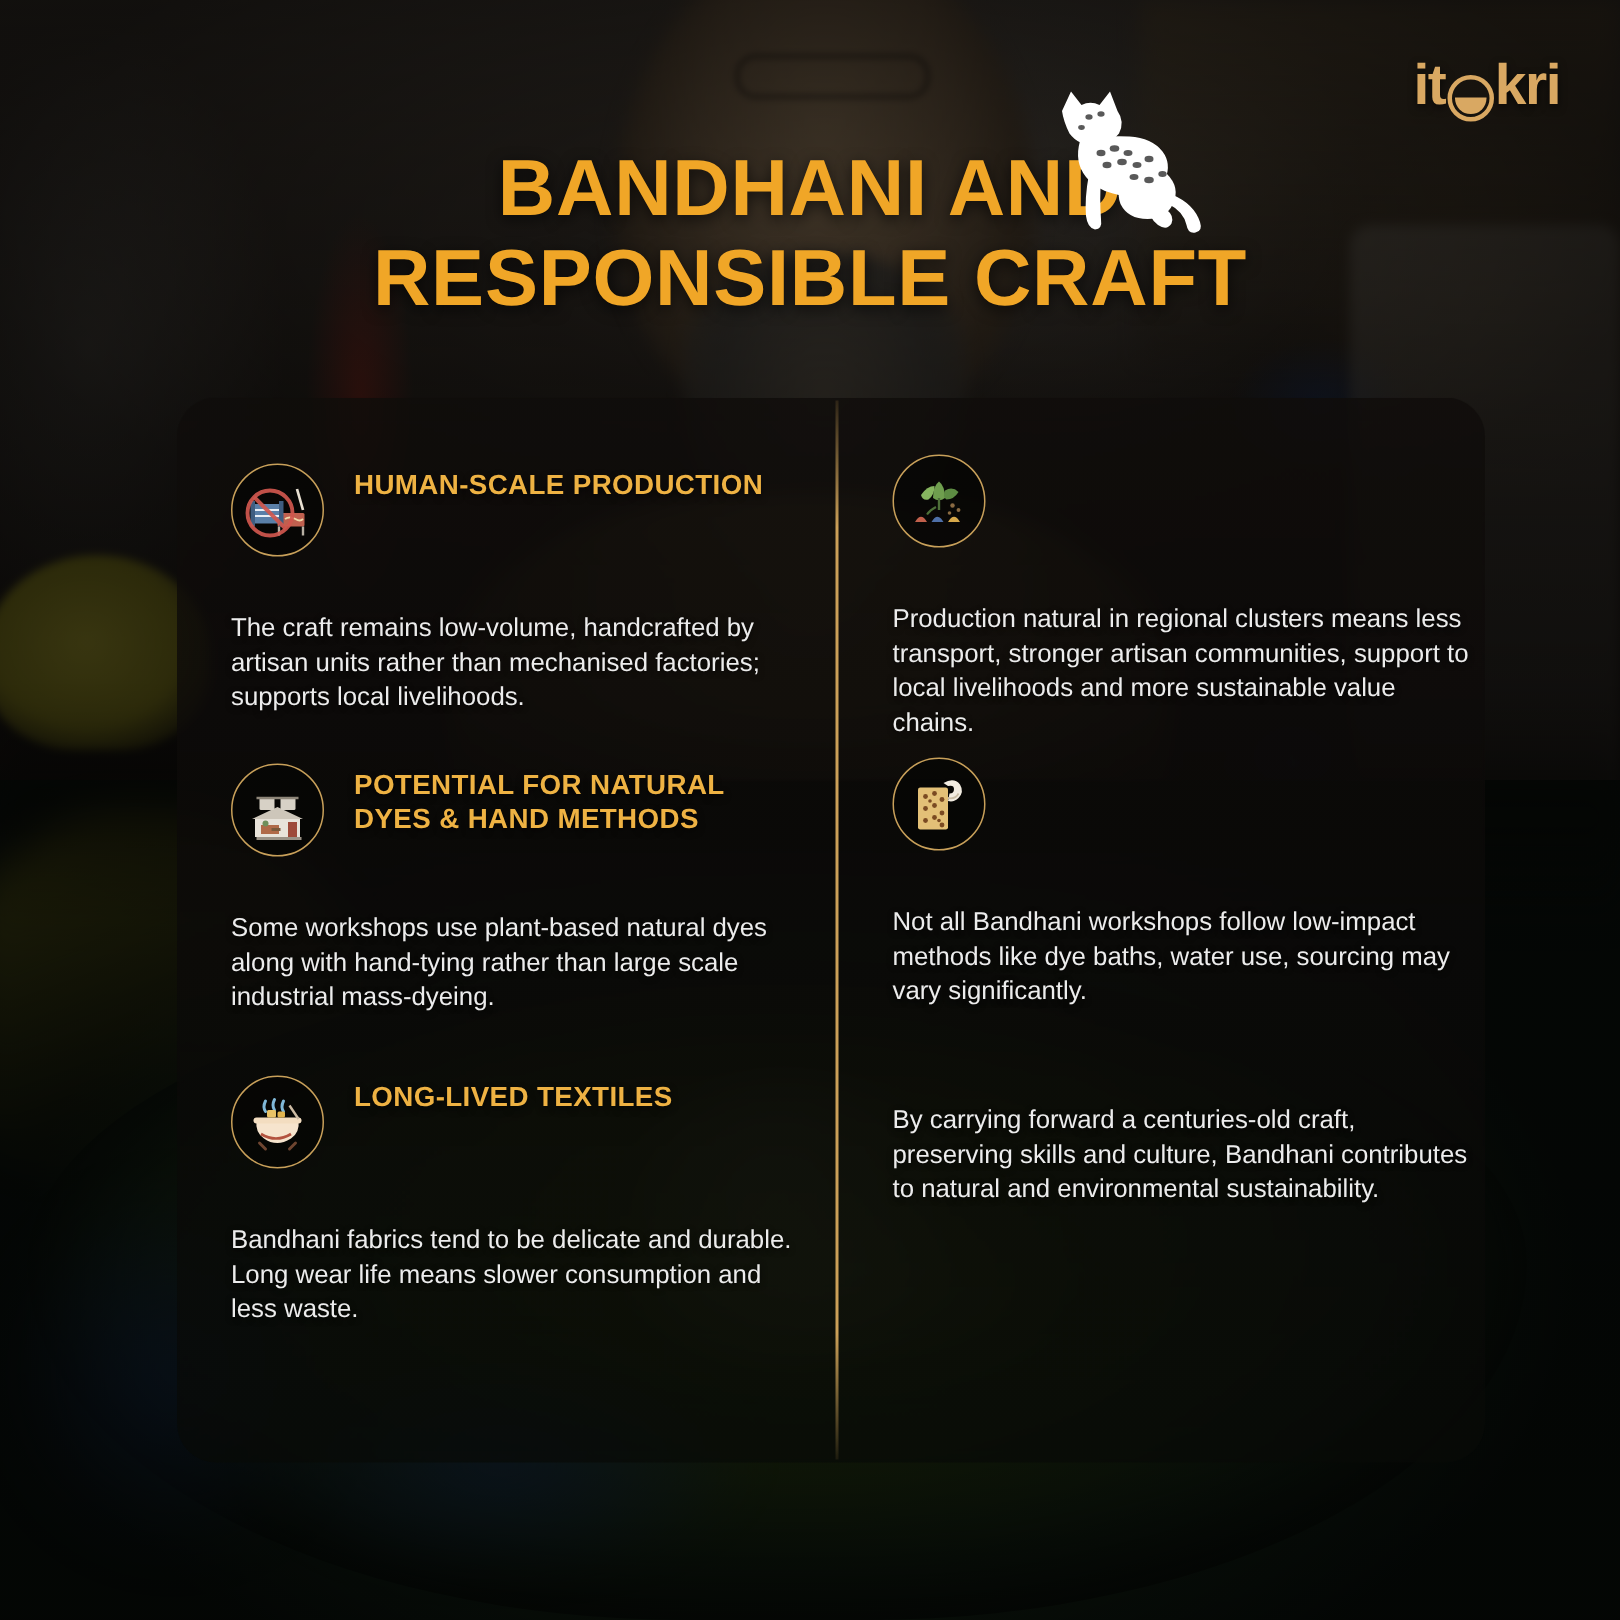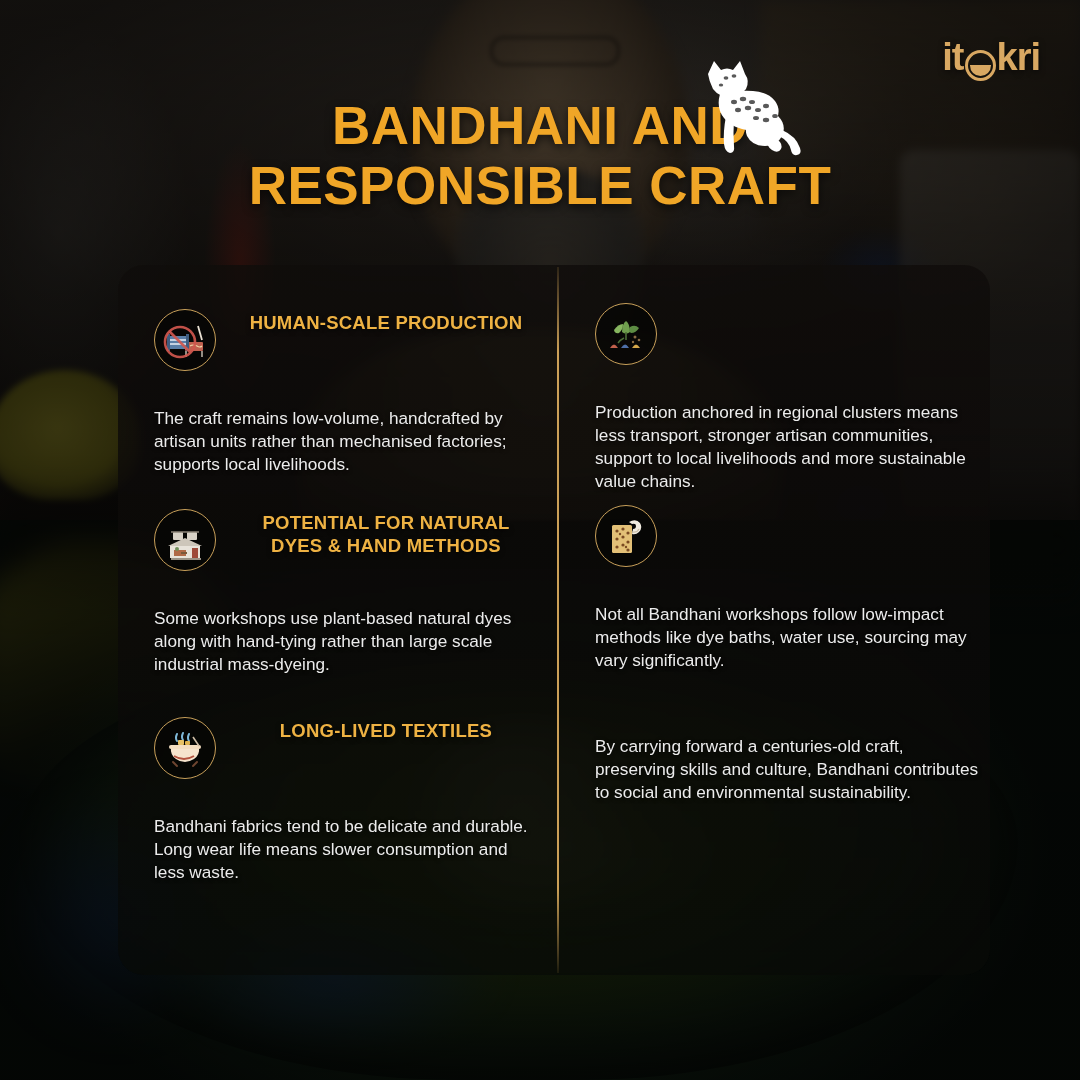--- a/index.html
+++ b/index.html
@@ -197,21 +197,20 @@
     overflow:hidden;
   }
   .col-right .icon-badge{ left:36px; }
   .item-title{
     position:absolute; left:118px; top:2px; width:300px;
     font-size:18.5px; font-weight:800; line-height:1.26;
     letter-spacing:.25px;
     color:#eeb243;
     text-transform:uppercase;
     text-shadow:0 2px 5px rgba(0,0,0,.6);
-    text-align:center;
   }
   .col-right .item-title{ left:118px; width:310px; }
   .item-body{
     margin-top:22px; padding:0 16px 0 36px;
     font-size:17.2px; line-height:1.34;
     color:#ececec; font-weight:400;
     text-shadow:0 1px 4px rgba(0,0,0,.75);
   }
   .col-right .item-body{ padding:0 10px 0 36px; }
 </style>
@@ -367,21 +366,21 @@
             <path d="M22 28 q-4 2 -6 5" stroke="#4d6f38" stroke-width="1.4" fill="none"></path>
             <circle cx="33" cy="27" r="1.5" fill="#8a6a42"></circle>
             <circle cx="37" cy="30" r="1.3" fill="#8a6a42"></circle>
             <circle cx="31" cy="32" r="1.2" fill="#8a6a42"></circle>
             <path d="M8 38 q4 -7 8 0 z" fill="#c2604c"></path>
             <path d="M19 38 q4 -7 8 0 z" fill="#4e6fa8"></path>
             <path d="M30 38 q4 -7 8 0 z" fill="#d6a84a"></path>
           </svg>
         </div>
       </div>
-      <div class="item-body">Production anchored in regional clusters means less transport, stronger artisan communities, support to local livelihoods and more sustainable value chains.</div>
+      <div class="item-body">Production natural in regional clusters means less transport, stronger artisan communities, support to local livelihoods and more sustainable value chains.</div>
     </div>
 
     <div class="item">
       <div class="item-head">
         <div class="icon-badge">
           <svg viewBox="0 0 48 48" width="48" height="48">
             <rect x="10" y="13" width="20" height="28" rx="1.5" fill="#e3c077"></rect>
             <g fill="#7a4a22">
               <circle cx="15" cy="19" r="1.6"></circle>
                 <circle cx="21" cy="17" r="1.6"></circle>
@@ -397,17 +396,17 @@
             </g>
             <path d="M27 10 q7 -4 11 1 q3 5 -1 9 q-3 3 -7 2 l1 -5 q3 0 3 -3 q0 -3 -4 -2 z" fill="#f2ece1"></path>
             <path d="M30 20 q5 1 7 -3" stroke="#cbbfa8" stroke-width="1.2" fill="none"></path>
           </svg>
         </div>
       </div>
       <div class="item-body">Not all Bandhani workshops follow low-impact methods like dye baths, water use, sourcing may vary significantly.</div>
     </div>
 
     <div class="item">
-      <div class="item-body">By carrying forward a centuries-old craft, preserving skills and culture, Bandhani contributes to social and environmental sustainability.</div>
+      <div class="item-body">By carrying forward a centuries-old craft, preserving skills and culture, Bandhani contributes to natural and environmental sustainability.</div>
     </div>
 
   </div>
 </div>
 
 </body></html>

